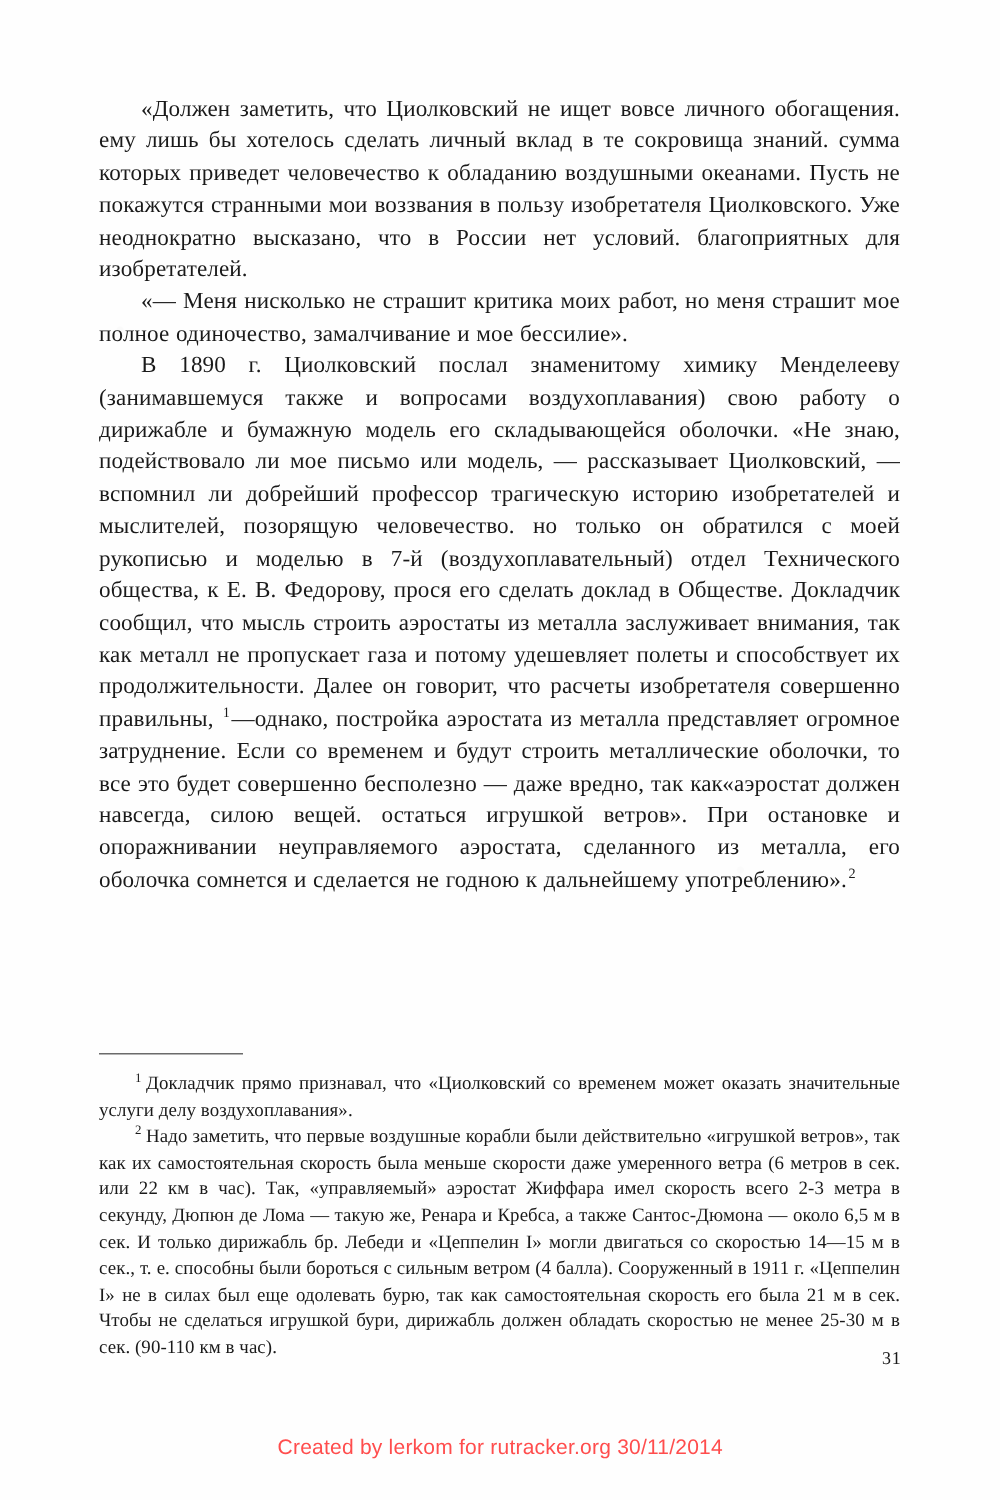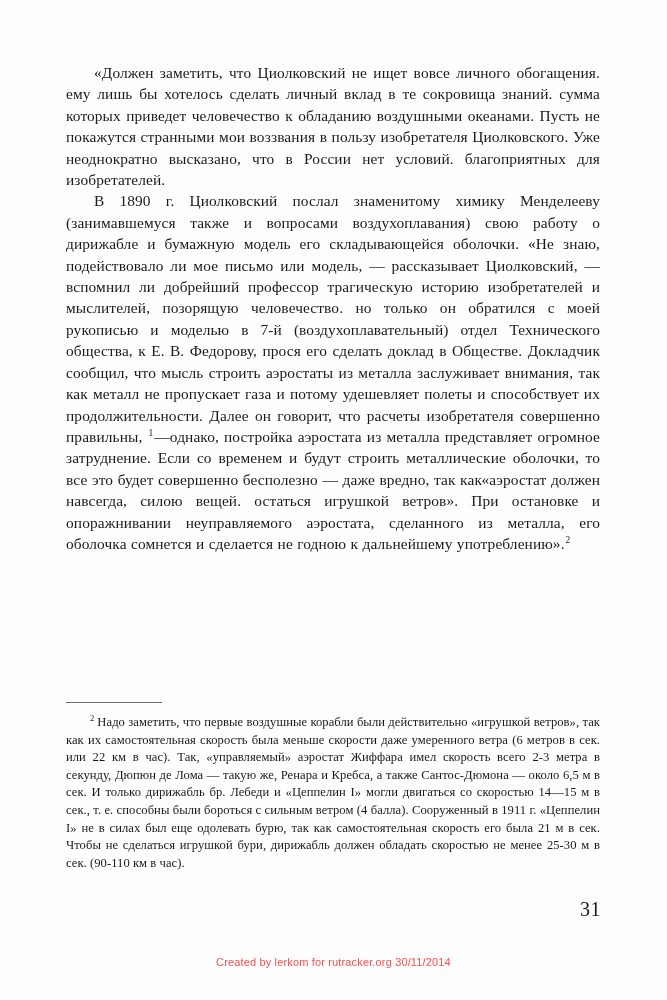--- a/index.html
+++ b/index.html
@@ -94,59 +94,65 @@
     font-size: 8.6px;
     vertical-align: super;
     line-height: 0;
     padding-right: 3px;
   }
 
   .folio {
     position: absolute;
     right: 66px;
     top: 898px;
-    font-size: 20px;
+    font-size: 12px;
     letter-spacing: .5px;
   }
 
   .watermark {
     position: absolute;
     left: 0;
     right: 0;
     top: 956px;
     text-align: center;
     font-family: "Liberation Sans", "DejaVu Sans", sans-serif;
-    font-size: 11px;
+    font-size: 14px;
     letter-spacing: .15px;
   }
 </style>
 </head>
 <body>
 
 <div class="page" style="background: rgb(254, 254, 254); color: rgb(26, 26, 26);">
 
   <div class="text-block">
 
     <p class="body-para">
       <span>«Должен заметить, что Циолковский не ищет вовсе личного обогащения. ему лишь бы хотелось сделать личный вклад в те сокровища знаний. сумма которых приведет человечество к обладанию воздушными океанами. Пусть не покажутся странными мои воззвания в пользу изобретателя Циолковского. Уже неоднократно высказано, что в России нет условий. благоприятных для изобретателей.</span>
     </p>
 
 
+    <p class="body-para">
+      <span>«— Меня нисколько не страшит критика моих работ, но меня страшит мое полное одиночество, замалчивание и мое бессилие».</span>
+    </p>
 
     <p class="body-para">
       <span>В 1890 г. Циолковский послал знаменитому химику Менделееву (занимавшемуся также и вопросами воздухоплавания) свою работу о дирижабле и бумажную модель его складывающейся оболочки. «Не знаю, подействовало ли мое письмо или модель, — рассказывает Циолковский, — вспомнил ли добрейший профессор трагическую историю изобретателей и мыслителей, позорящую человечество. но только он обратился с моей рукописью и моделью в 7-й (воздухоплавательный) отдел Технического общества, к Е. В. Федорову, прося его сделать доклад в Обществе. Докладчик сообщил, что мысль строить аэростаты из металла заслуживает внимания, так как металл не пропускает газа и потому удешевляет полеты и способствует их продолжительности. Далее он говорит, что расчеты изобретателя совершенно правильны, </span><sup class="fnref">1</sup><span>—однако, постройка аэростата из металла представляет огромное затруднение. Если со временем и будут строить металлические оболочки, то все это будет совершенно бесполезно — даже вредно, так как</span><span class="ital">«аэростат должен навсегда, силою вещей. остаться игрушкой ветров». При остановке и опоражнивании неуправляемого аэростата, сделанного из металла, его оболочка сомнется и сделается не годною к дальнейшему употреблению».</span><sup class="fnref">2</sup>
     </p>
 
 
   </div>
 
   <div class="fn-rule"></div>
 
   <div class="footnotes">
 
+    <p class="footnote">
+      <sup>1</sup><span>Докладчик прямо признавал, что «Циолковский со временем может оказать значительные услуги делу воздухоплавания».</span>
+    </p>
 
     <p class="footnote">
       <sup>2</sup><span>Надо заметить, что первые воздушные корабли были действительно «игрушкой ветров», так как их самостоятельная скорость была меньше скорости даже умеренного ветра (6 метров в сек. или 22 </span><span class="ital">км</span><span> в час). Так, «управляемый» аэростат Жиффара имел скорость всего 2-3 метра в секунду, Дюпюн де Лома — такую же, Ренара и Кребса, а также Сантос-Дюмона — около 6,5 </span><span class="ital">м</span><span> в сек. И только дирижабль бр. Лебеди и «Цеппелин I» могли двигаться со скоростью 14—15 </span><span class="ital">м</span><span> в сек., т. е. способны были бороться с сильным ветром (4 балла). Сооруженный в 1911 г. «Цеппелин I» не в силах был еще одолевать бурю, так как самостоятельная скорость его была 21 </span><span class="ital">м</span><span> в сек. Чтобы не сделаться игрушкой бури, дирижабль должен обладать скоростью не менее 25-30 </span><span class="ital">м</span><span> в сек. (90-110 </span><span class="ital">км</span><span> в час).</span>
     </p>
 
   </div>
 
   <div class="folio">31</div>
 
   <div class="watermark" style="color: rgb(255, 77, 77);">Created by lerkom for rutracker.org 30/11/2014</div>

